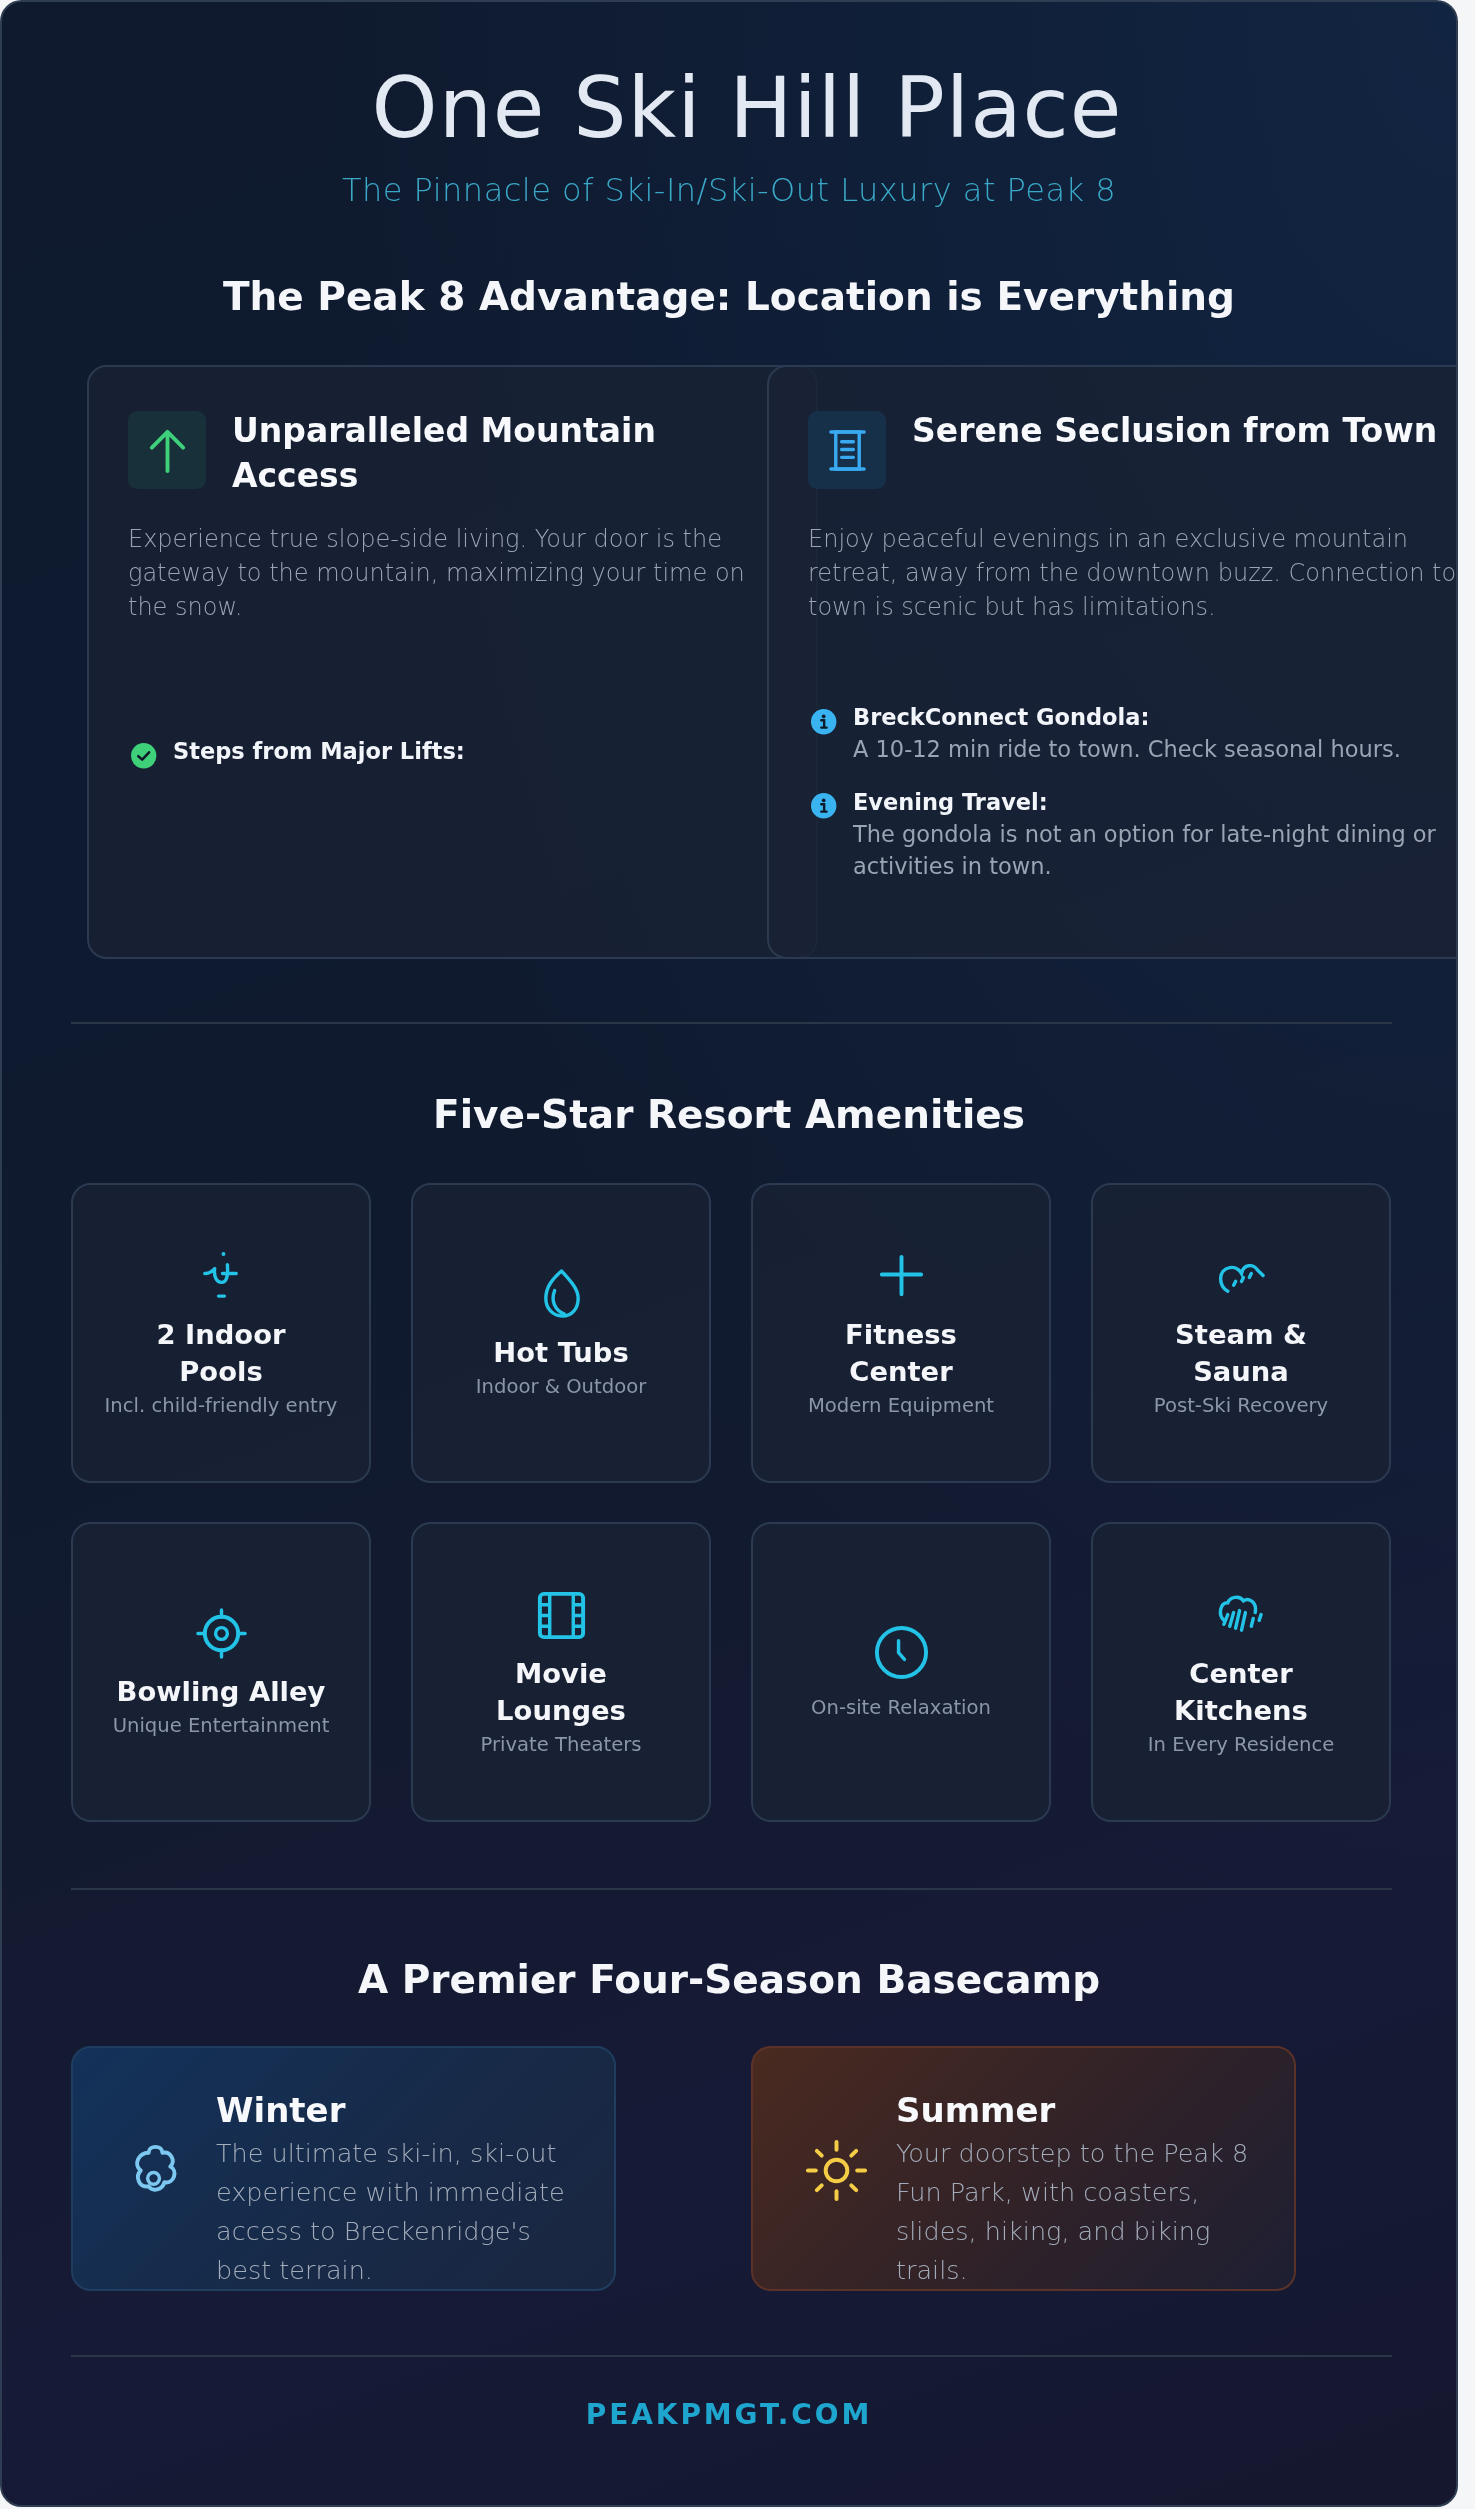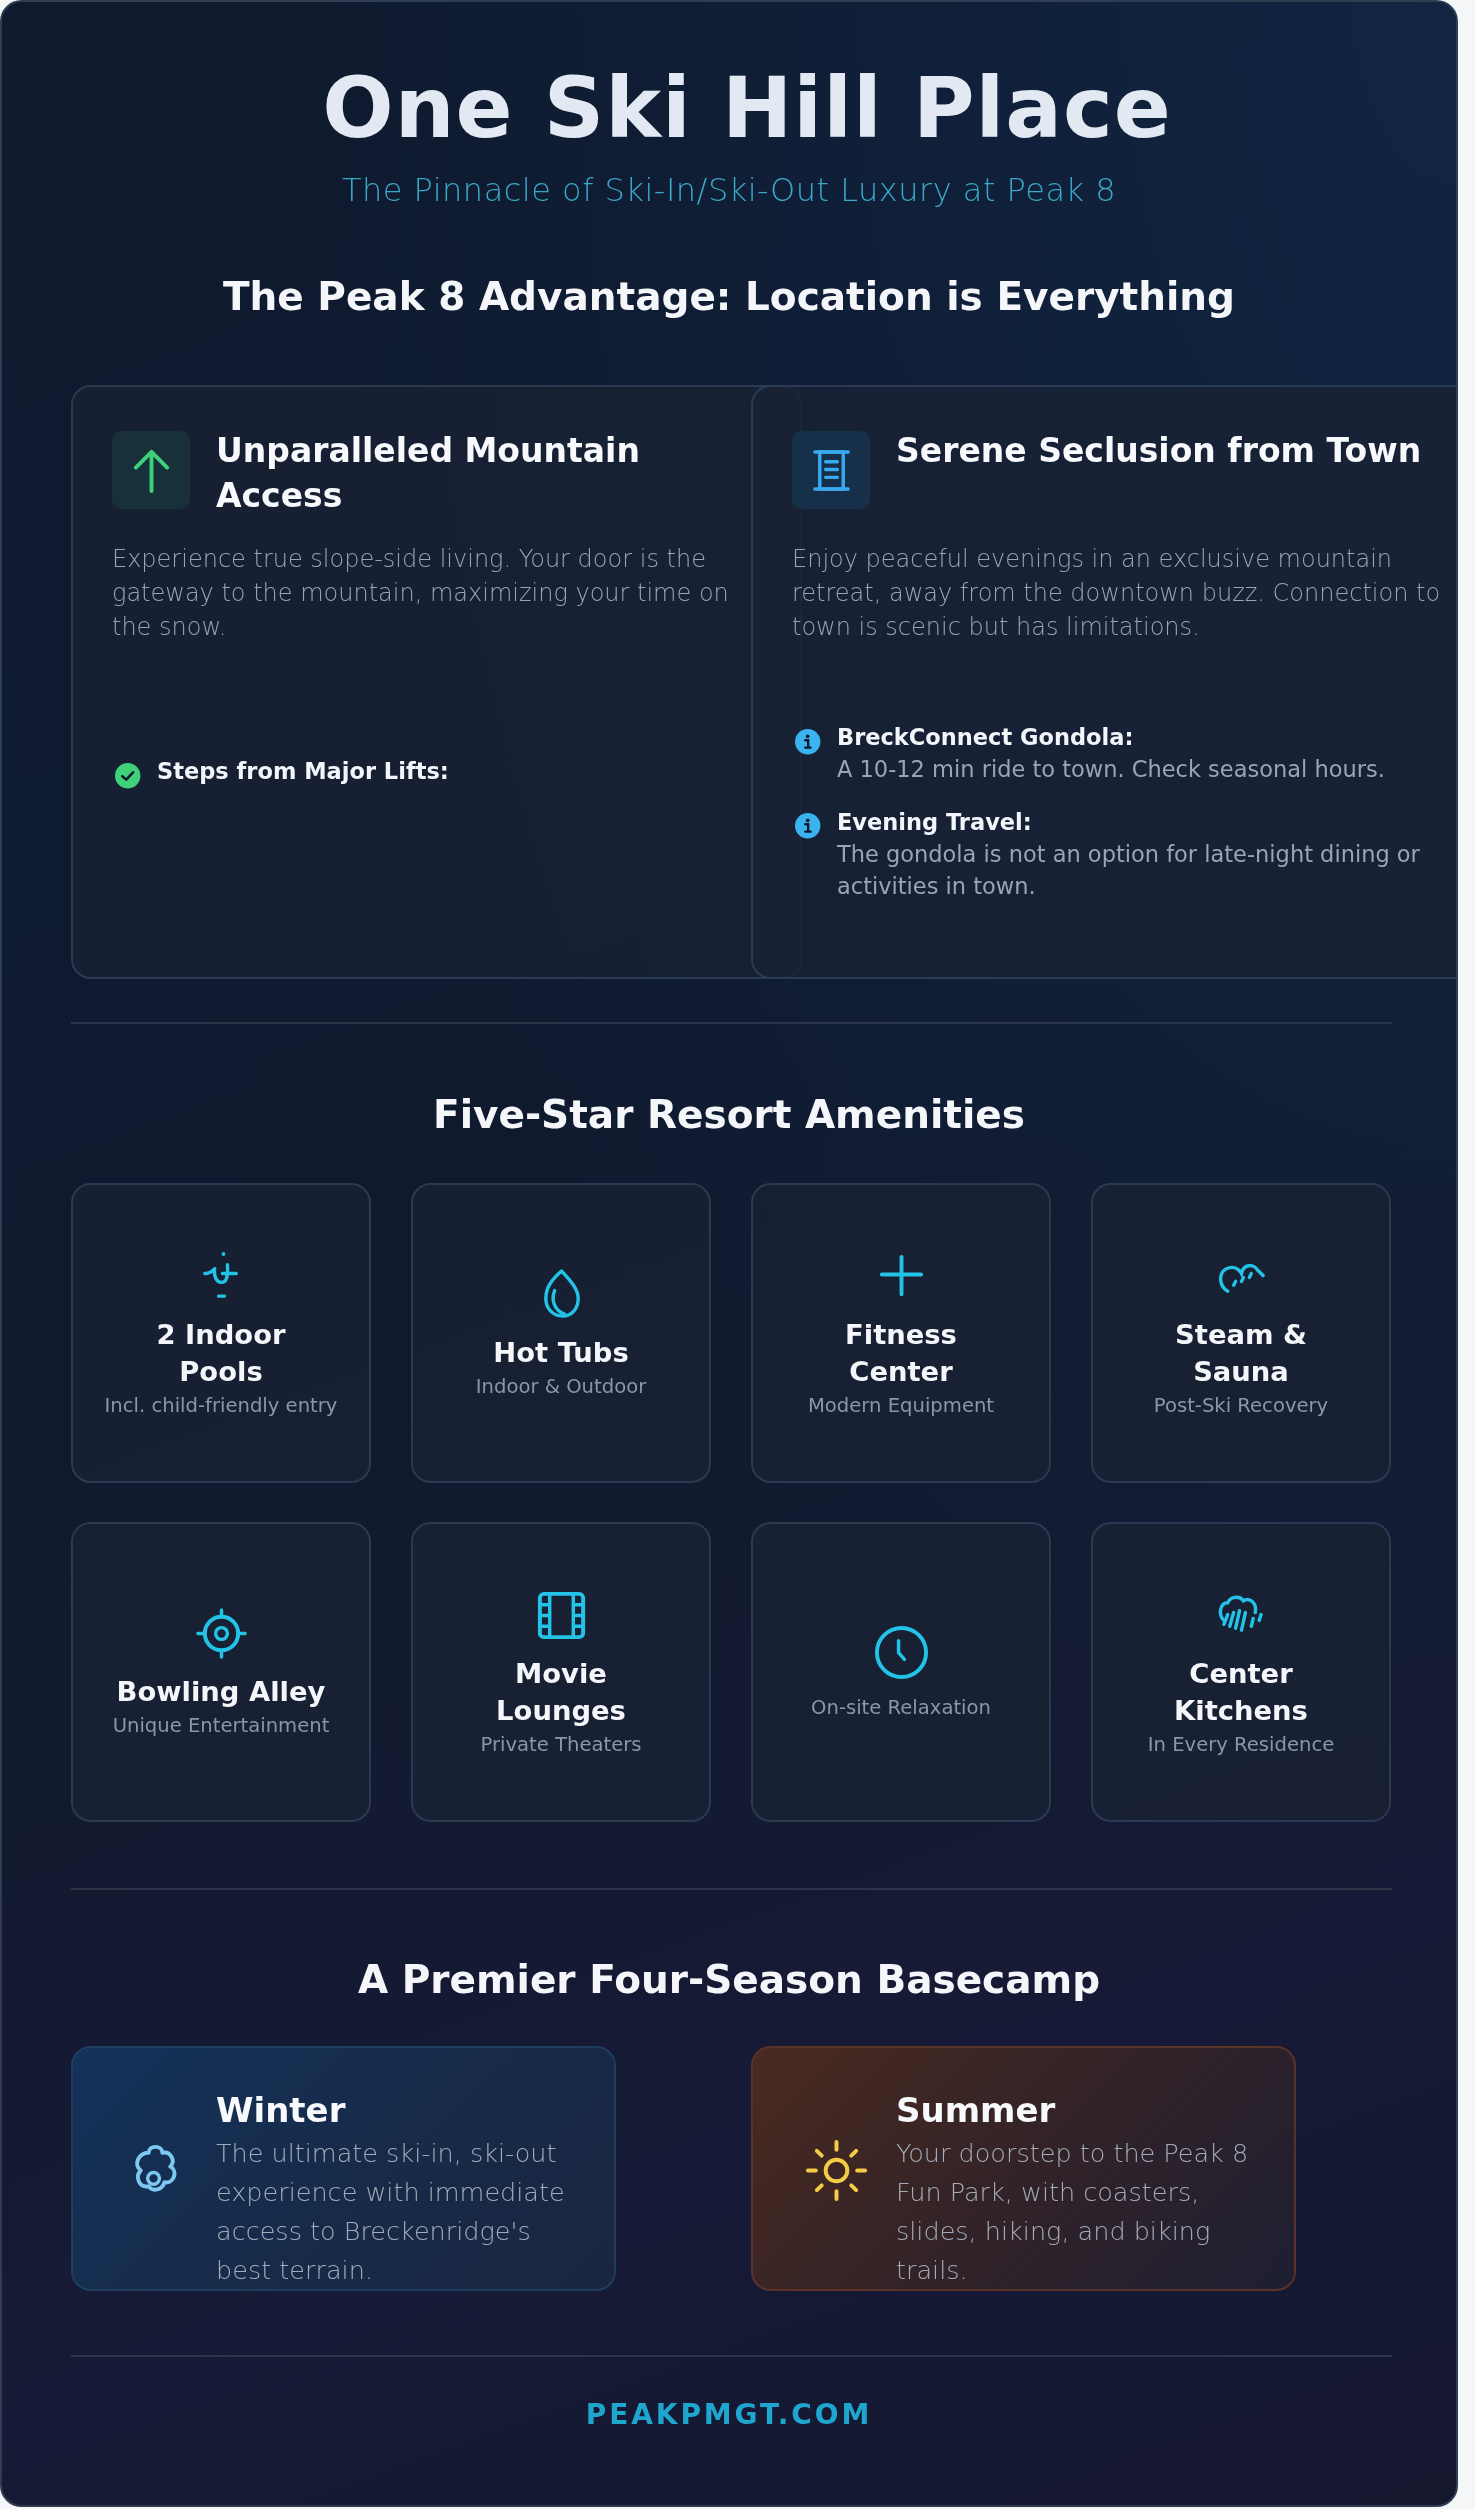--- a/index.html
+++ b/index.html
@@ -13,36 +13,36 @@
     overflow: hidden;
   }
   .page::before {
     content: ""; position: absolute; inset: 0;
     background: radial-gradient(ellipse at 100% 0%, rgba(20,45,80,0.55), transparent 55%);
     pointer-events: none;
   }
 
   .header { position: absolute; left: 0; right: 0; top: 57px; text-align: center; }
   .title {
-    font-size: 84px; font-weight: bold; letter-spacing: 1px;
+    font-size: 84px; font-weight: normal; letter-spacing: 1px;
     color: #e3e9f2; line-height: 98px; padding-left: 36px;
   }
   .subtitle { margin-top: 13.7px; font-size: 32px; color: #3aa9c8; font-weight: 300; letter-spacing: 0.5px; }
 
   .section-title {
     position: absolute; left: 0; right: 0; text-align: center;
     font-size: 39px; font-weight: bold; color: #f4f6fa;
   }
 
   .card {
     position: absolute; border: 2px solid #2b3a50; border-radius: 19.6px;
     background: rgba(26,34,52,0.82);
   }
 
-  .adv-card { top: 383px; width: 731px; height: 594px; }
+  .adv-card { top: 363px; width: 731px; height: 594px; margin-left: 16px; }
   .adv-card.left { left: 69px; }
   .adv-card.right { left: 749px; }
   .adv-icon {
     position: absolute; left: 39px; top: 44px; width: 78px; height: 78px; border-radius: 9.8px;
     display: flex; align-items: center; justify-content: center;
   }
   .adv-icon.green { background: #17303a; }
   .adv-icon.blue { background: #17304a; }
   .adv-head {
     position: absolute; left: 143px; top: 41px; right: 29px;

